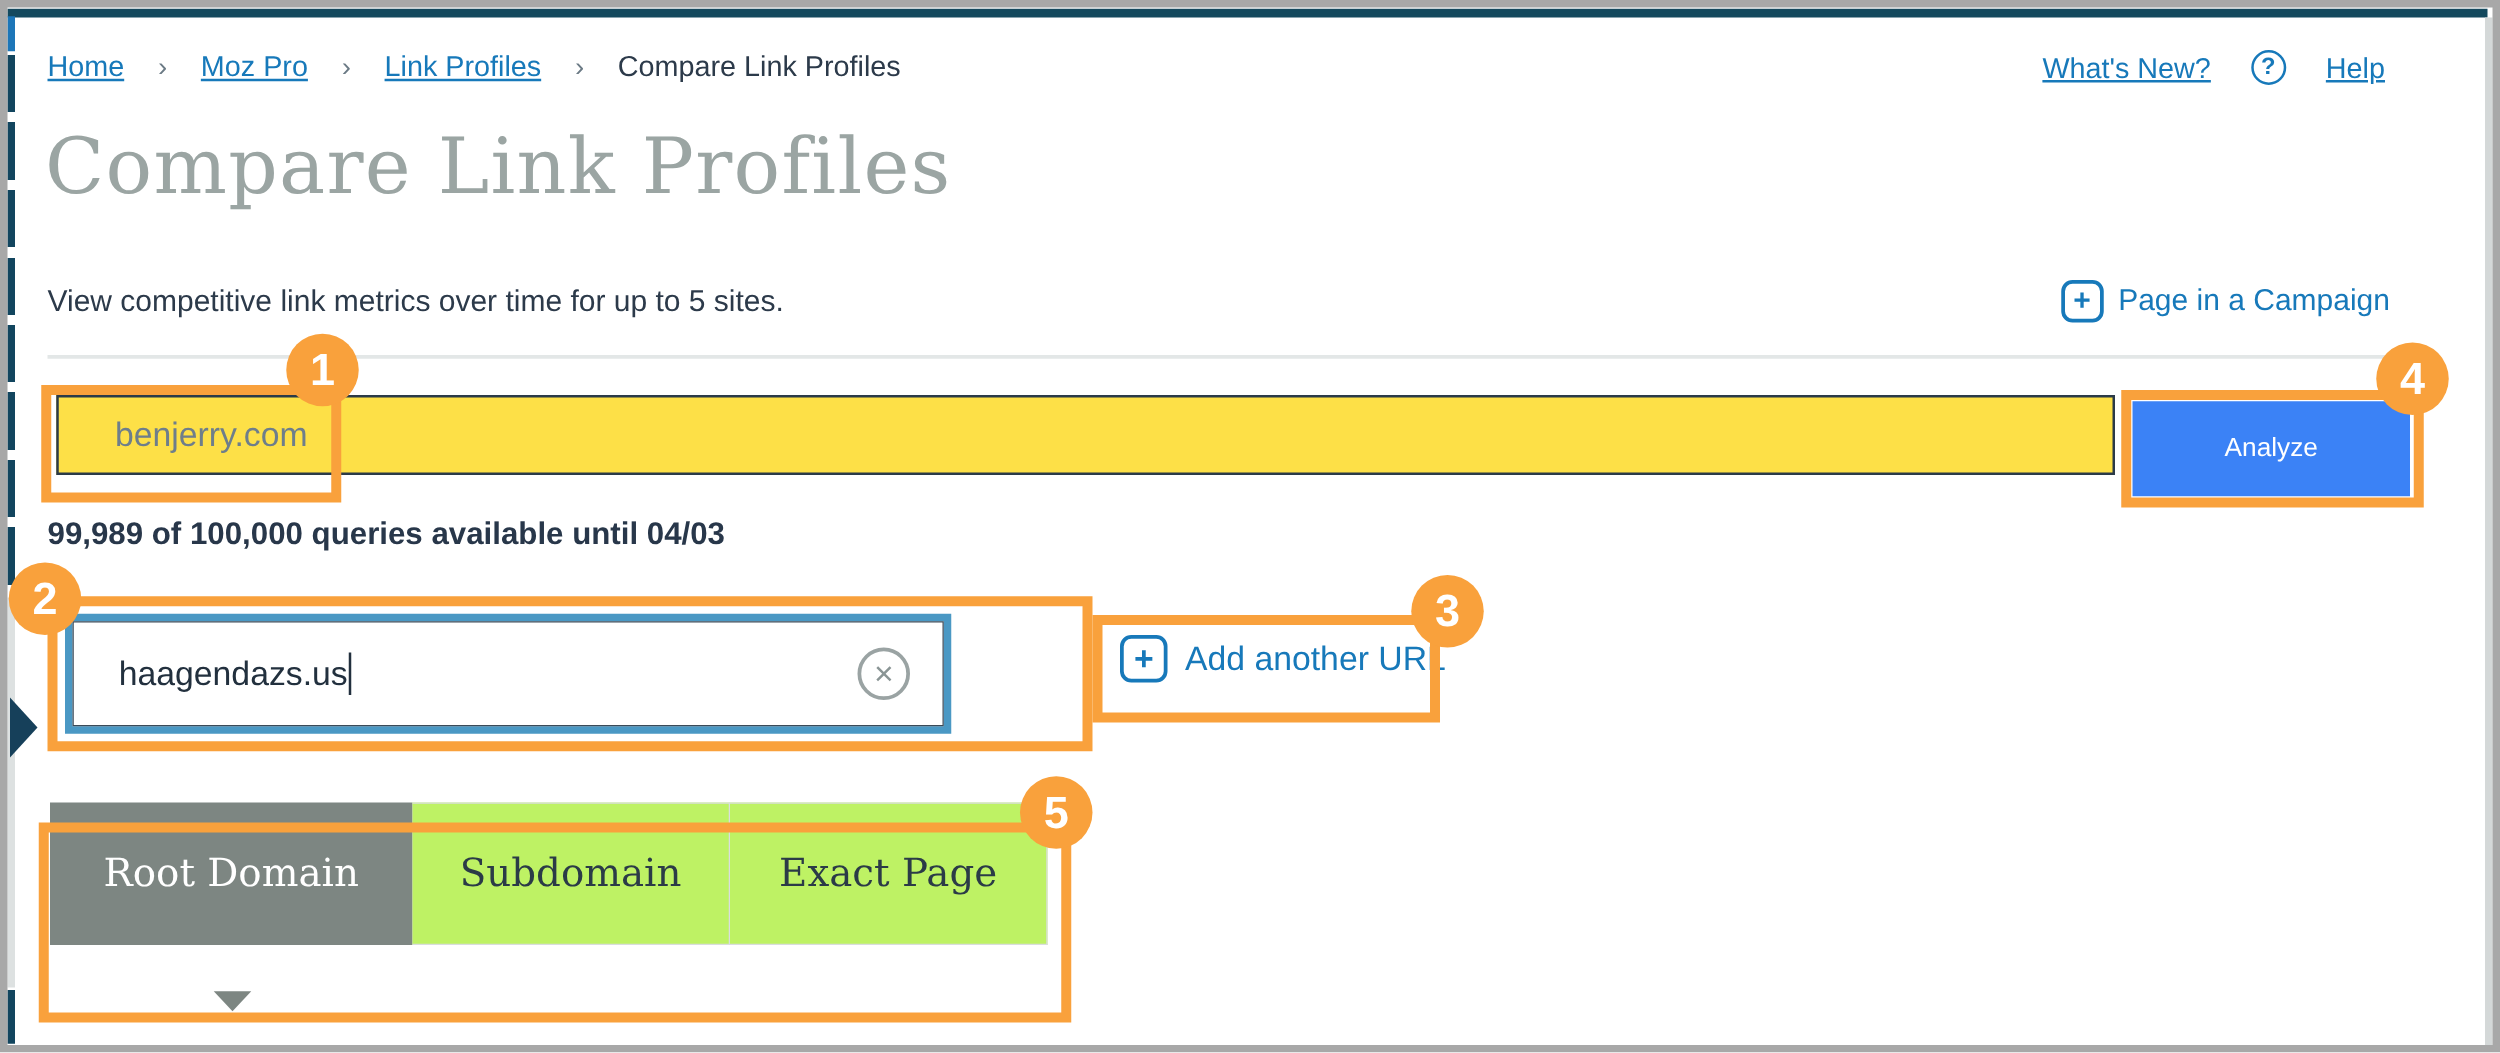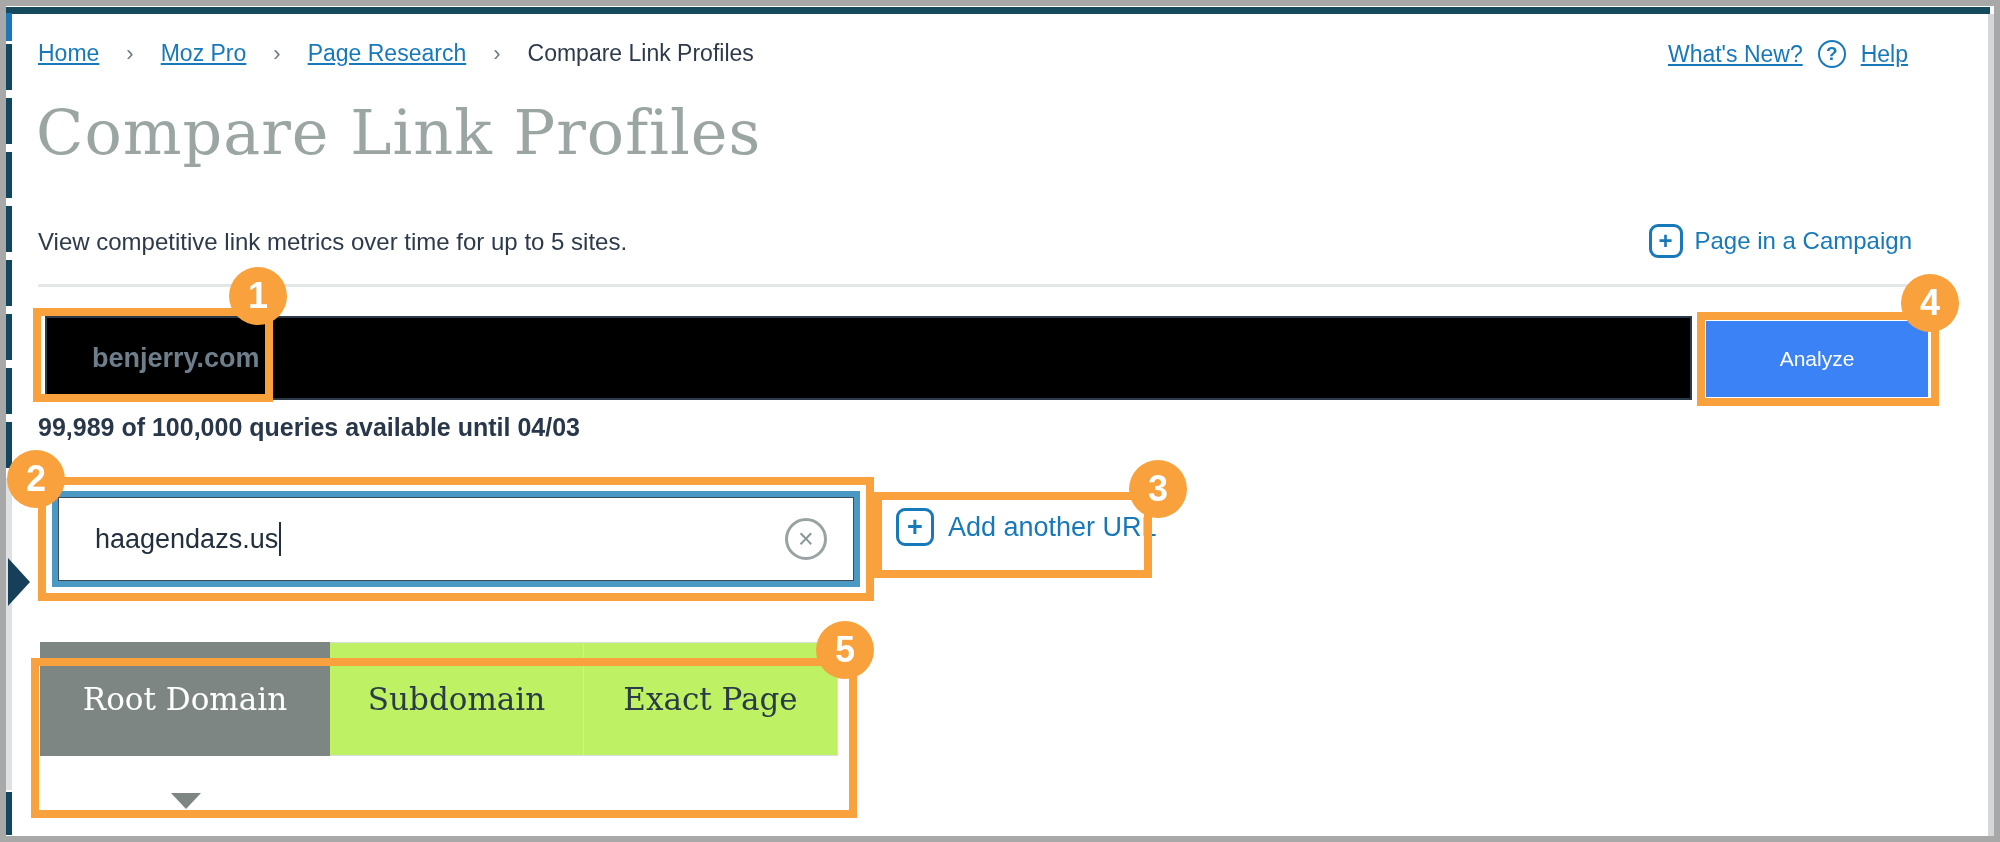--- a/index.html
+++ b/index.html
@@ -22,46 +22,46 @@
   .edge-triangle { position:absolute; left:8px; top:558px; width:0; height:0;
                   border-top:24px solid transparent; border-bottom:24px solid transparent;
                   border-left:22px solid #16405a; z-index:6; }
 
   
   .breadcrumb { position:absolute; left:38px; top:40px; font-size:23px; color:#54646f; display:flex; align-items:center; gap:27px; }
   .breadcrumb a { color:#1779ba; text-decoration:underline; cursor:pointer; }
   .breadcrumb .sep { color:#6b7a85; font-size:22px; }
   .breadcrumb .current { color:#2c3a4a; }
 
-  .header-links { position:absolute; right:92px; top:40px; font-size:23px; display:flex; align-items:center; gap:15px; }
+  .header-links { position:absolute; right:92px; top:40px; font-size:23px; display:flex; align-items:center; gap:32px; }
   .header-links a { color:#1779ba; text-decoration:underline; cursor:pointer; }
   .help-icon { width:28px; height:28px; border:2.5px solid #1779ba; border-radius:50%;
                color:#1779ba; font-size:19px; font-weight:bold; display:flex; align-items:center; justify-content:center; }
 
   .page-title { position:absolute; left:36px; top:96px; font-family:"DejaVu Serif", serif;
                 font-size:62px; font-weight:400; color:#9ba5a3; letter-spacing:1px; }
   .page-subtitle { position:absolute; left:38px; top:228px; font-size:24px; color:#2c3a4a; }
 
   .track-campaign { position:absolute; right:88px; top:224px; display:flex; align-items:center; gap:12px;
                     color:#1779ba; font-size:24px; cursor:pointer; }
   .plus-box { width:34px; height:34px; border:3px solid #1779ba; border-radius:9px; color:#1779ba;
               font-size:24px; font-weight:bold; display:flex; align-items:center; justify-content:center; line-height:1; }
 
   .divider { position:absolute; left:38px; top:284px; width:1900px; height:3px; background:#e3e7e7; }
 
   
-  .url-input-1 { position:absolute; left:45px; top:316px; width:1647px; height:84px;
-                 border:2px solid #2b3a48; background:#000000; font-family:"Liberation Sans", sans-serif;
-                 font-size:27px; color:#6e7e8b; padding-left:45px; outline:none;font-weight:bold; }
+  .url-input-1 { position:absolute; left:45px; top:316px; width:1647px; height:64px;
+                 border:2px solid #2b3a48; background:#fde047; font-family:"Liberation Sans", sans-serif;
+                 font-size:27px; color:#6e7e8b; padding-left:45px; outline:none; }
   .analyze-btn { position:absolute; left:1706px; top:321px; width:222px; height:76px; background:#3b82f6;
                  border:none; color:#ffffff; font-size:21px; font-family:"Liberation Sans", sans-serif; cursor:pointer; }
   .queries-status { position:absolute; left:38px; top:413px; font-size:25px; font-weight:bold; color:#28374a; }
 
   
-  .url2-wrap { position:absolute; left:52px; top:491px; width:808px; height:96px;
+  .url2-wrap { position:absolute; left:52px; top:491px; width:709px; height:96px;
                border:6px solid #4a98c4; background:#ffffff; }
   .url2-inner { position:absolute; inset:0; border:1px solid #3a4a58; display:flex; align-items:center; padding-left:36px; }
   .url2-text { font-size:27px; color:#22303e; }
   .caret { display:inline-block; width:2px; height:34px; background:#22303e; margin-left:1px; vertical-align:middle; }
   .clear-btn { position:absolute; right:26px; top:50%; transform:translateY(-50%);
                width:42px; height:42px; border:3px solid #9aa3a3; border-radius:50%;
                color:#8a9595; font-size:27px; display:flex; align-items:center; justify-content:center; cursor:pointer; background:#fff; }
 
   .add-url { position:absolute; left:896px; top:508px; display:flex; align-items:center; gap:14px;
              color:#1779ba; font-size:27px; cursor:pointer; }
@@ -105,21 +105,21 @@
   <div class="strip-navy"></div>
   <div class="strip-light"></div>
   <div class="strip-navy2"></div>
   <div class="edge-triangle"></div>
 
   <nav class="breadcrumb">
     <a>Home</a>
     <span class="sep">›</span>
     <a>Moz Pro</a>
     <span class="sep">›</span>
-    <a>Page Research</a>
+    <a>Link Profiles</a>
     <span class="sep">›</span>
     <span class="current">Compare Link Profiles</span>
   </nav>
 
   <div class="header-links">
     <a>What's New?</a>
     <span class="help-icon">?</span>
     <a>Help</a>
   </div>
 

